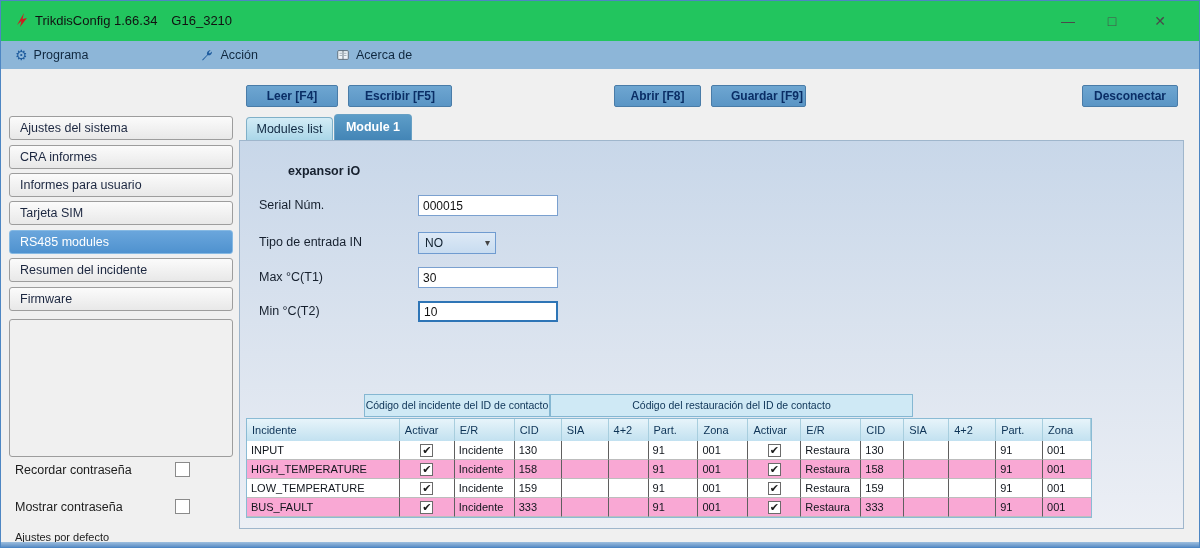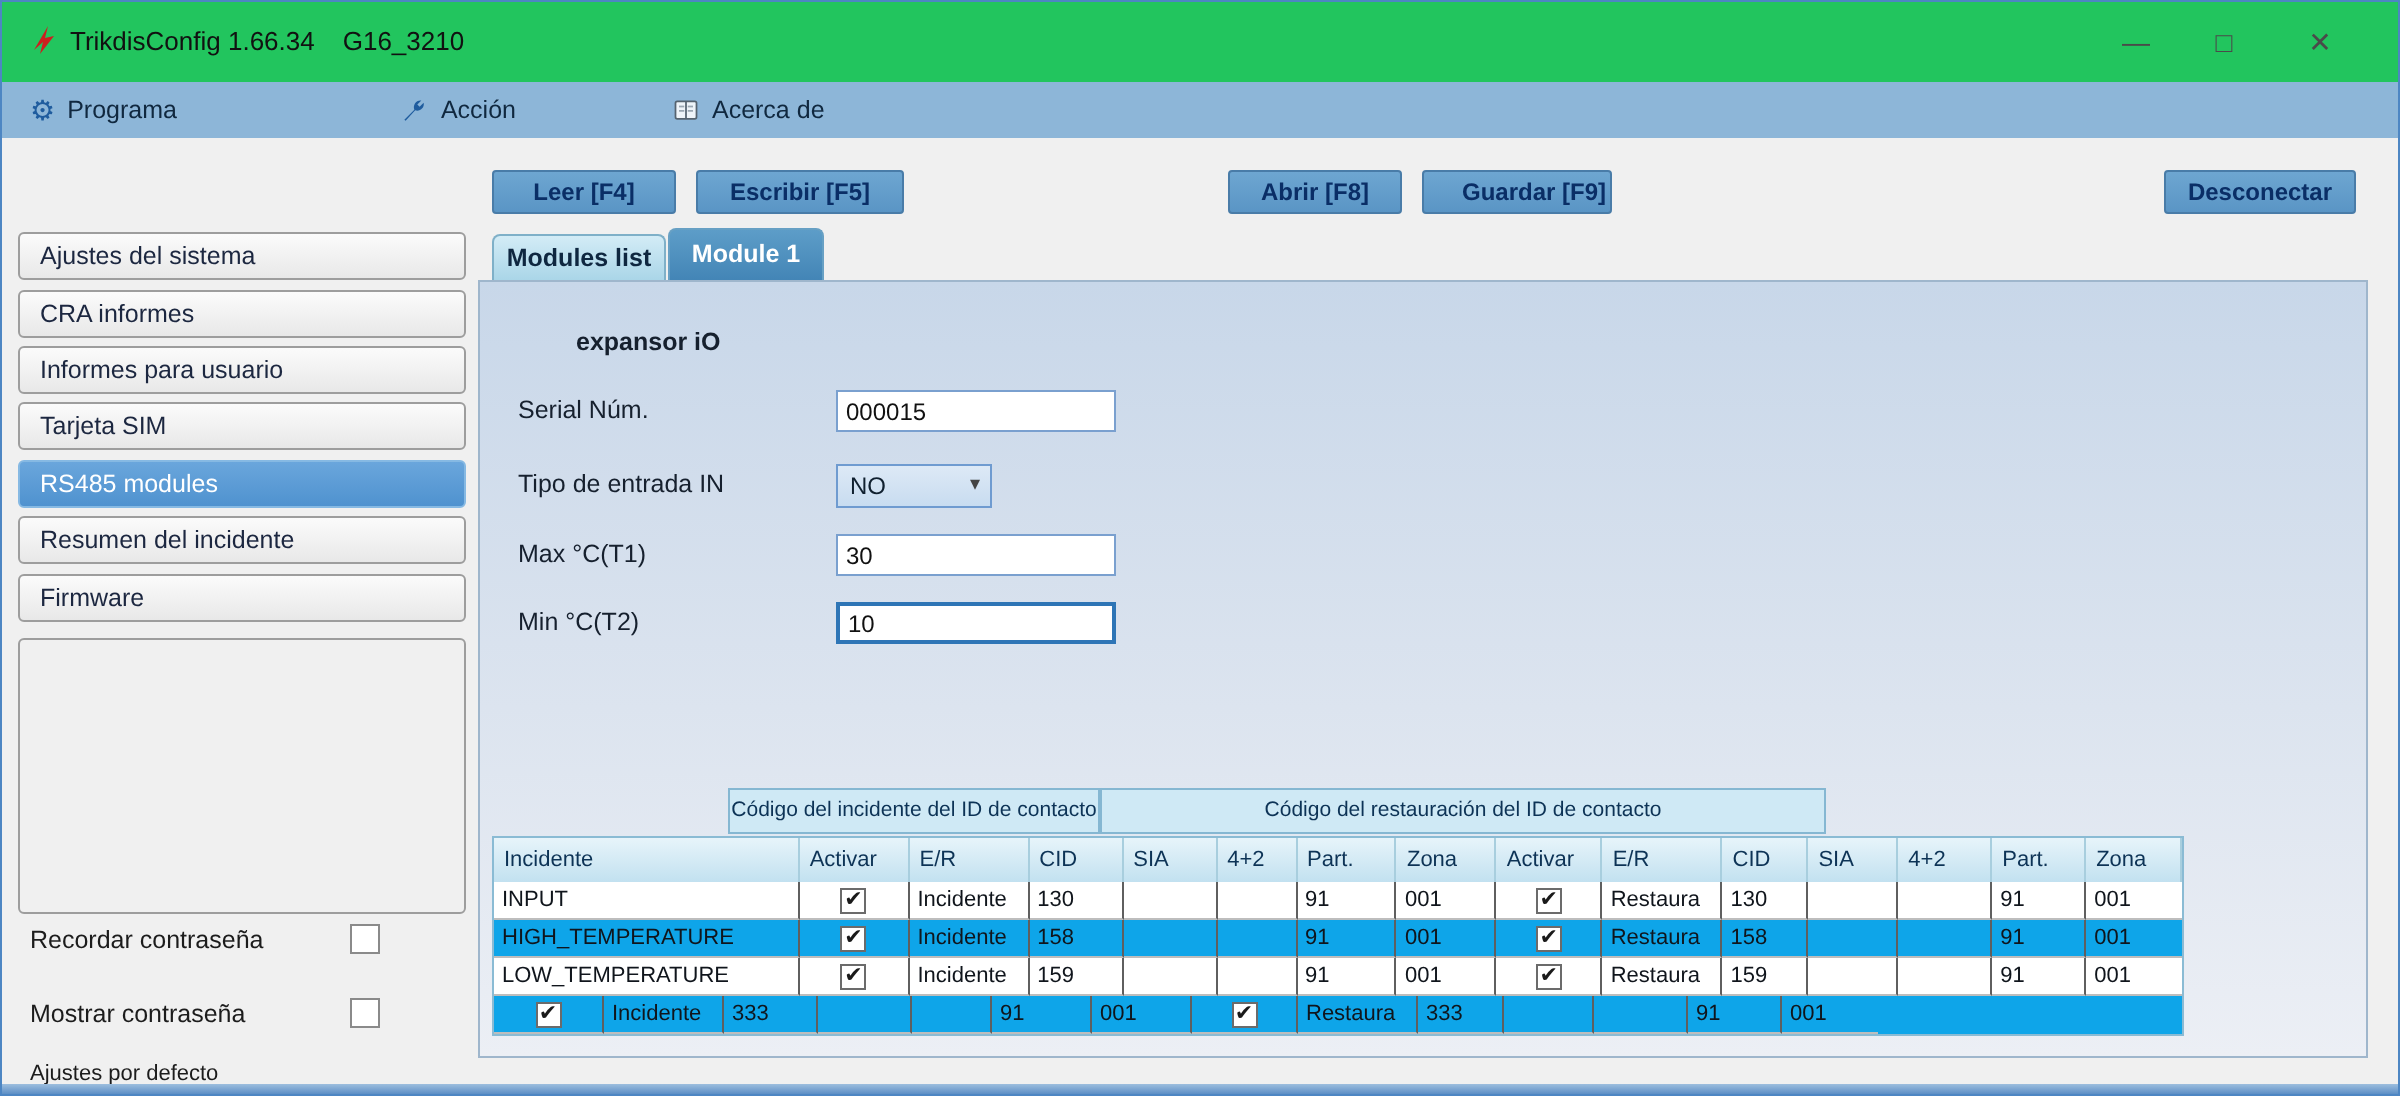--- a/index.html
+++ b/index.html
@@ -46,21 +46,21 @@
                color:#ffffff; }
   .side-empty { position:absolute; left:8px; top:318px; width:224px; height:138px;
                 border:1px solid #9d9d9d; border-radius:3px; }
   .chk-row { position:absolute; left:14px; width:218px; height:16px; font-size:12.5px; color:#1c1c1c; }
   .chk-box { position:absolute; left:160px; top:-1px; width:15px; height:15px; background:#fff;
              border:1px solid #8a8a8a; cursor:pointer; }
   .side-footer { position:absolute; left:14px; top:530px; font-size:11px; color:#1c1c1c; }
 
   
   .tab { position:absolute; border:1px solid #7fb0c8; border-bottom:none;
-         border-radius:4px 4px 0 0; font-size:12.5px; text-align:center; cursor:pointer;font-weight:bold; }
+         border-radius:4px 4px 0 0; font-size:12.5px; text-align:center; cursor:pointer; }
   .tab-inactive { left:245px; top:116px; width:87px; height:23px; line-height:22px;
          background:linear-gradient(180deg,#d3ecf6,#aad6e8); color:#0f2740; }
   .tab-active { left:333px; top:113px; width:78px; height:26px; line-height:25px;
          background:linear-gradient(180deg,#5d9dc8,#4385b6); border-color:#67a0c4;
          color:#ffffff; font-weight:bold; z-index:3; }
 
   .panel { position:absolute; left:238px; top:139px; width:945px; height:389px;
            background:linear-gradient(180deg,#c8d7e9 0%, #dce4ef 55%, #eceff5 100%);
            border:1px solid #9fb6cc; z-index:2; }
 
@@ -81,21 +81,21 @@
   .grid { position:absolute; left:245px; top:393px; z-index:4; }
   .group-row { position:relative; width:845px; height:24px; }
   .group-box { position:absolute; top:0; height:23px; background:#cfe9f5; border:1px solid #85b7d2;
                font-size:10.5px; color:#0d3356; text-align:center; line-height:21px;
                white-space:nowrap; overflow:hidden; }
   .gb-1 { left:118px; width:186px; }
   .gb-2 { left:304px; width:363px; }
   .tbl { width:846px; border:1px solid #8abbd4; background:#fff; }
   .trow { display:flex; height:19px; }
   .trow.hdr { height:22px; background:linear-gradient(180deg,#e7f4fa,#c2e1f0); }
-  .trow.alt { background:#0ea5e9; }
+  .trow.alt { background:#f9a8d4; }
   .cell { height:100%; overflow:hidden; white-space:nowrap; font-size:11px; color:#10151c;
           padding:0 0 0 4px; border-right:1px solid #5f5f5f; display:flex; align-items:center; }
   .hdr .cell { border-right:1px solid #a8cede; color:#0d3356; padding-left:5px; }
   .trow:not(.hdr) .cell { border-bottom:1px solid #bdbdbd; }
   .c0{width:153px;} .c1{width:55px; justify-content:center; padding-left:0;}
   .c2{width:60px;} .c3{width:47px;} .c4{width:47px;} .c5{width:40px;} .c6{width:50px;}
   .c7{width:50px;} .c8{width:53px; justify-content:center; padding-left:0;}
   .c9{width:60px;} .c10{width:43px;} .c11{width:45px;} .c12{width:47px;} .c13{width:47px;}
   .c14{width:48px; border-right:none;}
   .hdr .c1, .hdr .c8 { justify-content:flex-start; padding-left:5px; }
@@ -267,20 +267,21 @@
           </div>
         <div class="cell c9">Restaura</div>
         <div class="cell c10">159</div>
         <div class="cell c11"></div>
         <div class="cell c12"></div>
         <div class="cell c13">91</div>
         <div class="cell c14">001</div>
       </div>
 
       <div class="trow alt">
+        <div class="cell c0">BUS_FAULT</div>
         <div class="cell c1">
             <span class="ckb">✔</span>
           </div>
         <div class="cell c2">Incidente</div>
         <div class="cell c3">333</div>
         <div class="cell c4"></div>
         <div class="cell c5"></div>
         <div class="cell c6">91</div>
         <div class="cell c7">001</div>
         <div class="cell c8">

